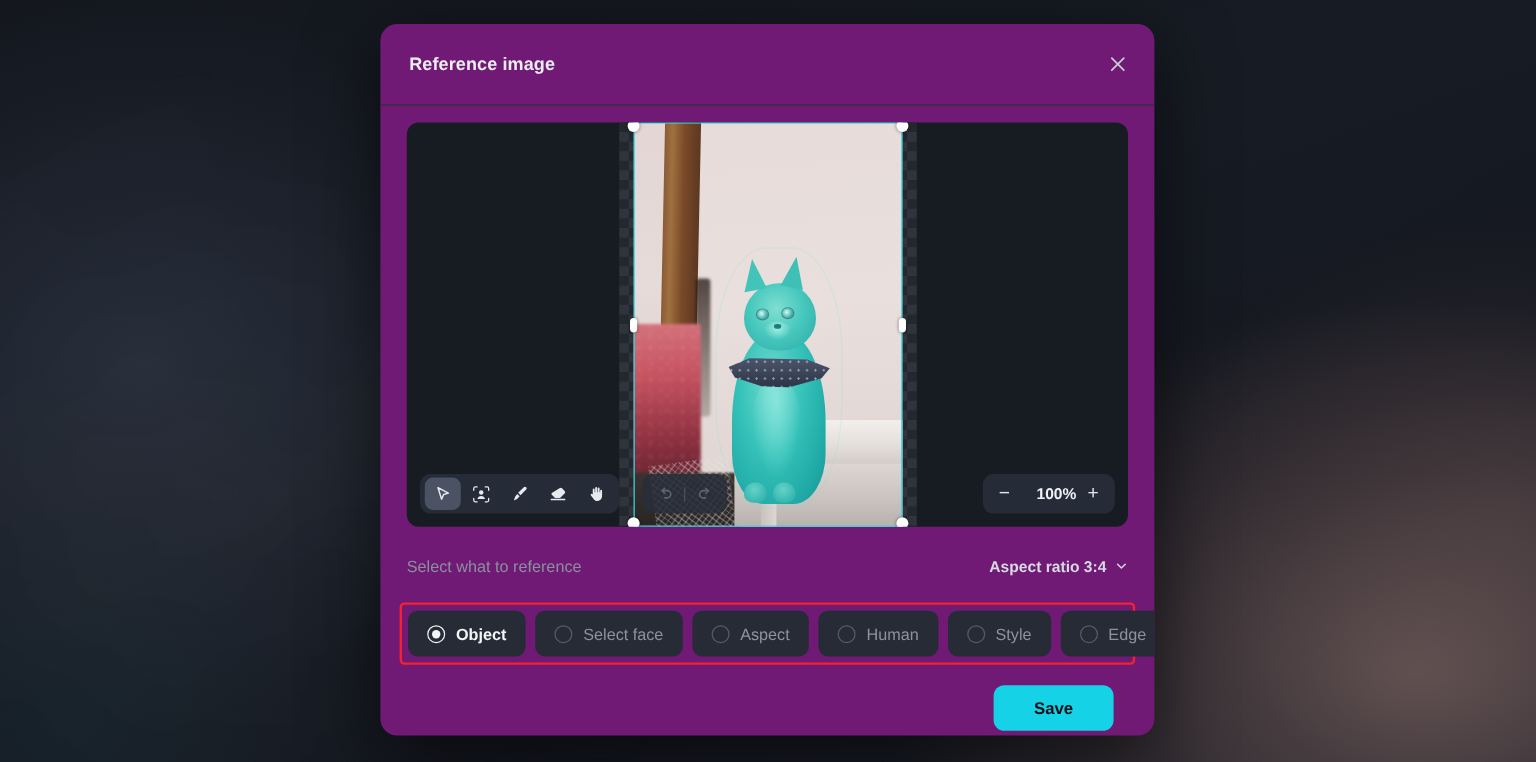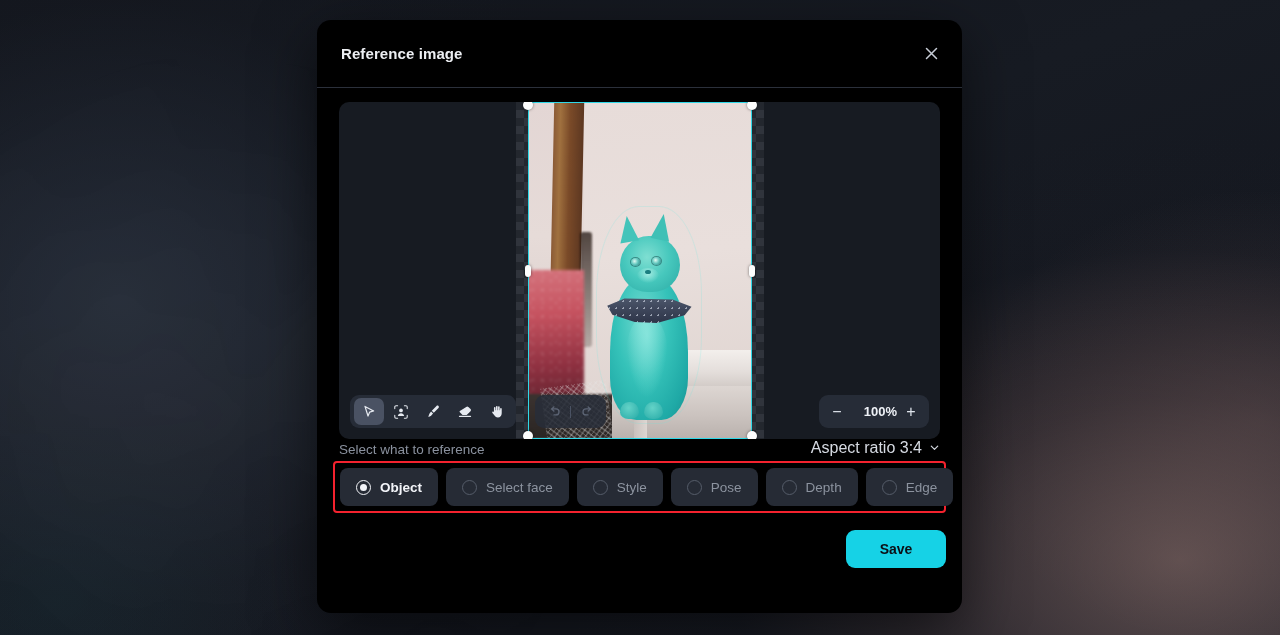--- a/index.html
+++ b/index.html
@@ -36,21 +36,21 @@
       radial-gradient(circle at 50% 50%, rgba(255,255,255,0.018) 0%, rgba(255,255,255,0.012) 34%, rgba(255,255,255,0.0) 58%),
       conic-gradient(from 30deg, rgba(255,255,255,0.012), rgba(255,255,255,0.0) 35%, rgba(255,255,255,0.014) 70%, rgba(255,255,255,0.0) 100%);
     filter: blur(16px);
   }
 
   
   .dialog {
     position: absolute;
     left: 317px; top: 20px;
     width: 645px; height: 593px;
-    background: #000000;
+    background: #701a75;
     border-radius: 14px;
     box-shadow: 0 18px 60px rgba(0,0,0,0.55);
     overflow: hidden;
   }
 
   .dialog-header {
     position: relative;
     height: 68px;
     display: flex;
     align-items: center;
@@ -259,32 +259,32 @@
     display:flex; align-items:center; justify-content:center;
     color:#dfe4ec; cursor:pointer;
   }
   .zoom-val {
     min-width: 46px; text-align:right;
     font-size: 13px; color:#eef1f6; font-weight:bold;
   }
 
   
   .ref-row {
-    display: flex; align-items: flex-end; justify-content: space-between;
-    margin: 0 22px 0 22px;
+    display: flex; align-items: flex-start; justify-content: space-between;
+    margin: 26px 22px 0 22px;
   }
   .ref-label { font-size: 13.5px; color: #8a919e; }
   .aspect {
     display: flex; align-items: center; gap: 7px;
-    font-size: 16px; color: #d6dae2; cursor: pointer;
+    font-size: 13px; color: #d6dae2; cursor: pointer; font-weight: bold;
   }
 
   .chips-outer {
     position: relative;
-    margin: 4px 16px 0 16px;
+    margin: 22px 16px 0 16px;
     border: 2px solid #f4222e;
     border-radius: 4px;
     padding: 5px;
   }
   .chips { display: flex; gap: 8px; }
   .chip {
     display: flex; align-items: center; gap: 9px;
     height: 38px;
     padding: 0 16px;
     background: #262b35;
@@ -299,21 +299,21 @@
     border: 1.6px solid #555c69;
     display:flex; align-items:center; justify-content:center;
     flex: 0 0 auto;
   }
   .chip.selected .radio { border-color: #f2f4f8; }
   .radio-dot { width: 7px; height: 7px; border-radius:50%; background: #f2f4f8; }
 
   
   .footer {
     display: flex; justify-content: flex-end;
-    margin: 17px 16px 0 22px;
+    margin: 17px 34px 0 22px;
   }
   .save-btn {
     width: 100px; height: 38px;
     background: #16d2e6;
     color: #0c1016;
     border: none;
     border-radius: 9px;
     font-size: 14px;
     font-weight: bold;
     font-family: "Liberation Sans", sans-serif;
@@ -464,31 +464,31 @@
         <span class="chip-label">Object</span>
       </div>
 
       <div class="chip">
         <span class="radio"></span>
         <span class="chip-label">Select face</span>
       </div>
 
       <div class="chip">
         <span class="radio"></span>
-        <span class="chip-label">Style</span>
+        <span class="chip-label">Aspect</span>
       </div>
 
       <div class="chip">
         <span class="radio"></span>
-        <span class="chip-label">Pose</span>
+        <span class="chip-label">Human</span>
       </div>
 
       <div class="chip">
         <span class="radio"></span>
-        <span class="chip-label">Depth</span>
+        <span class="chip-label">Style</span>
       </div>
 
       <div class="chip">
         <span class="radio"></span>
         <span class="chip-label">Edge</span>
       </div>
 
     </div>
   </div>
 

